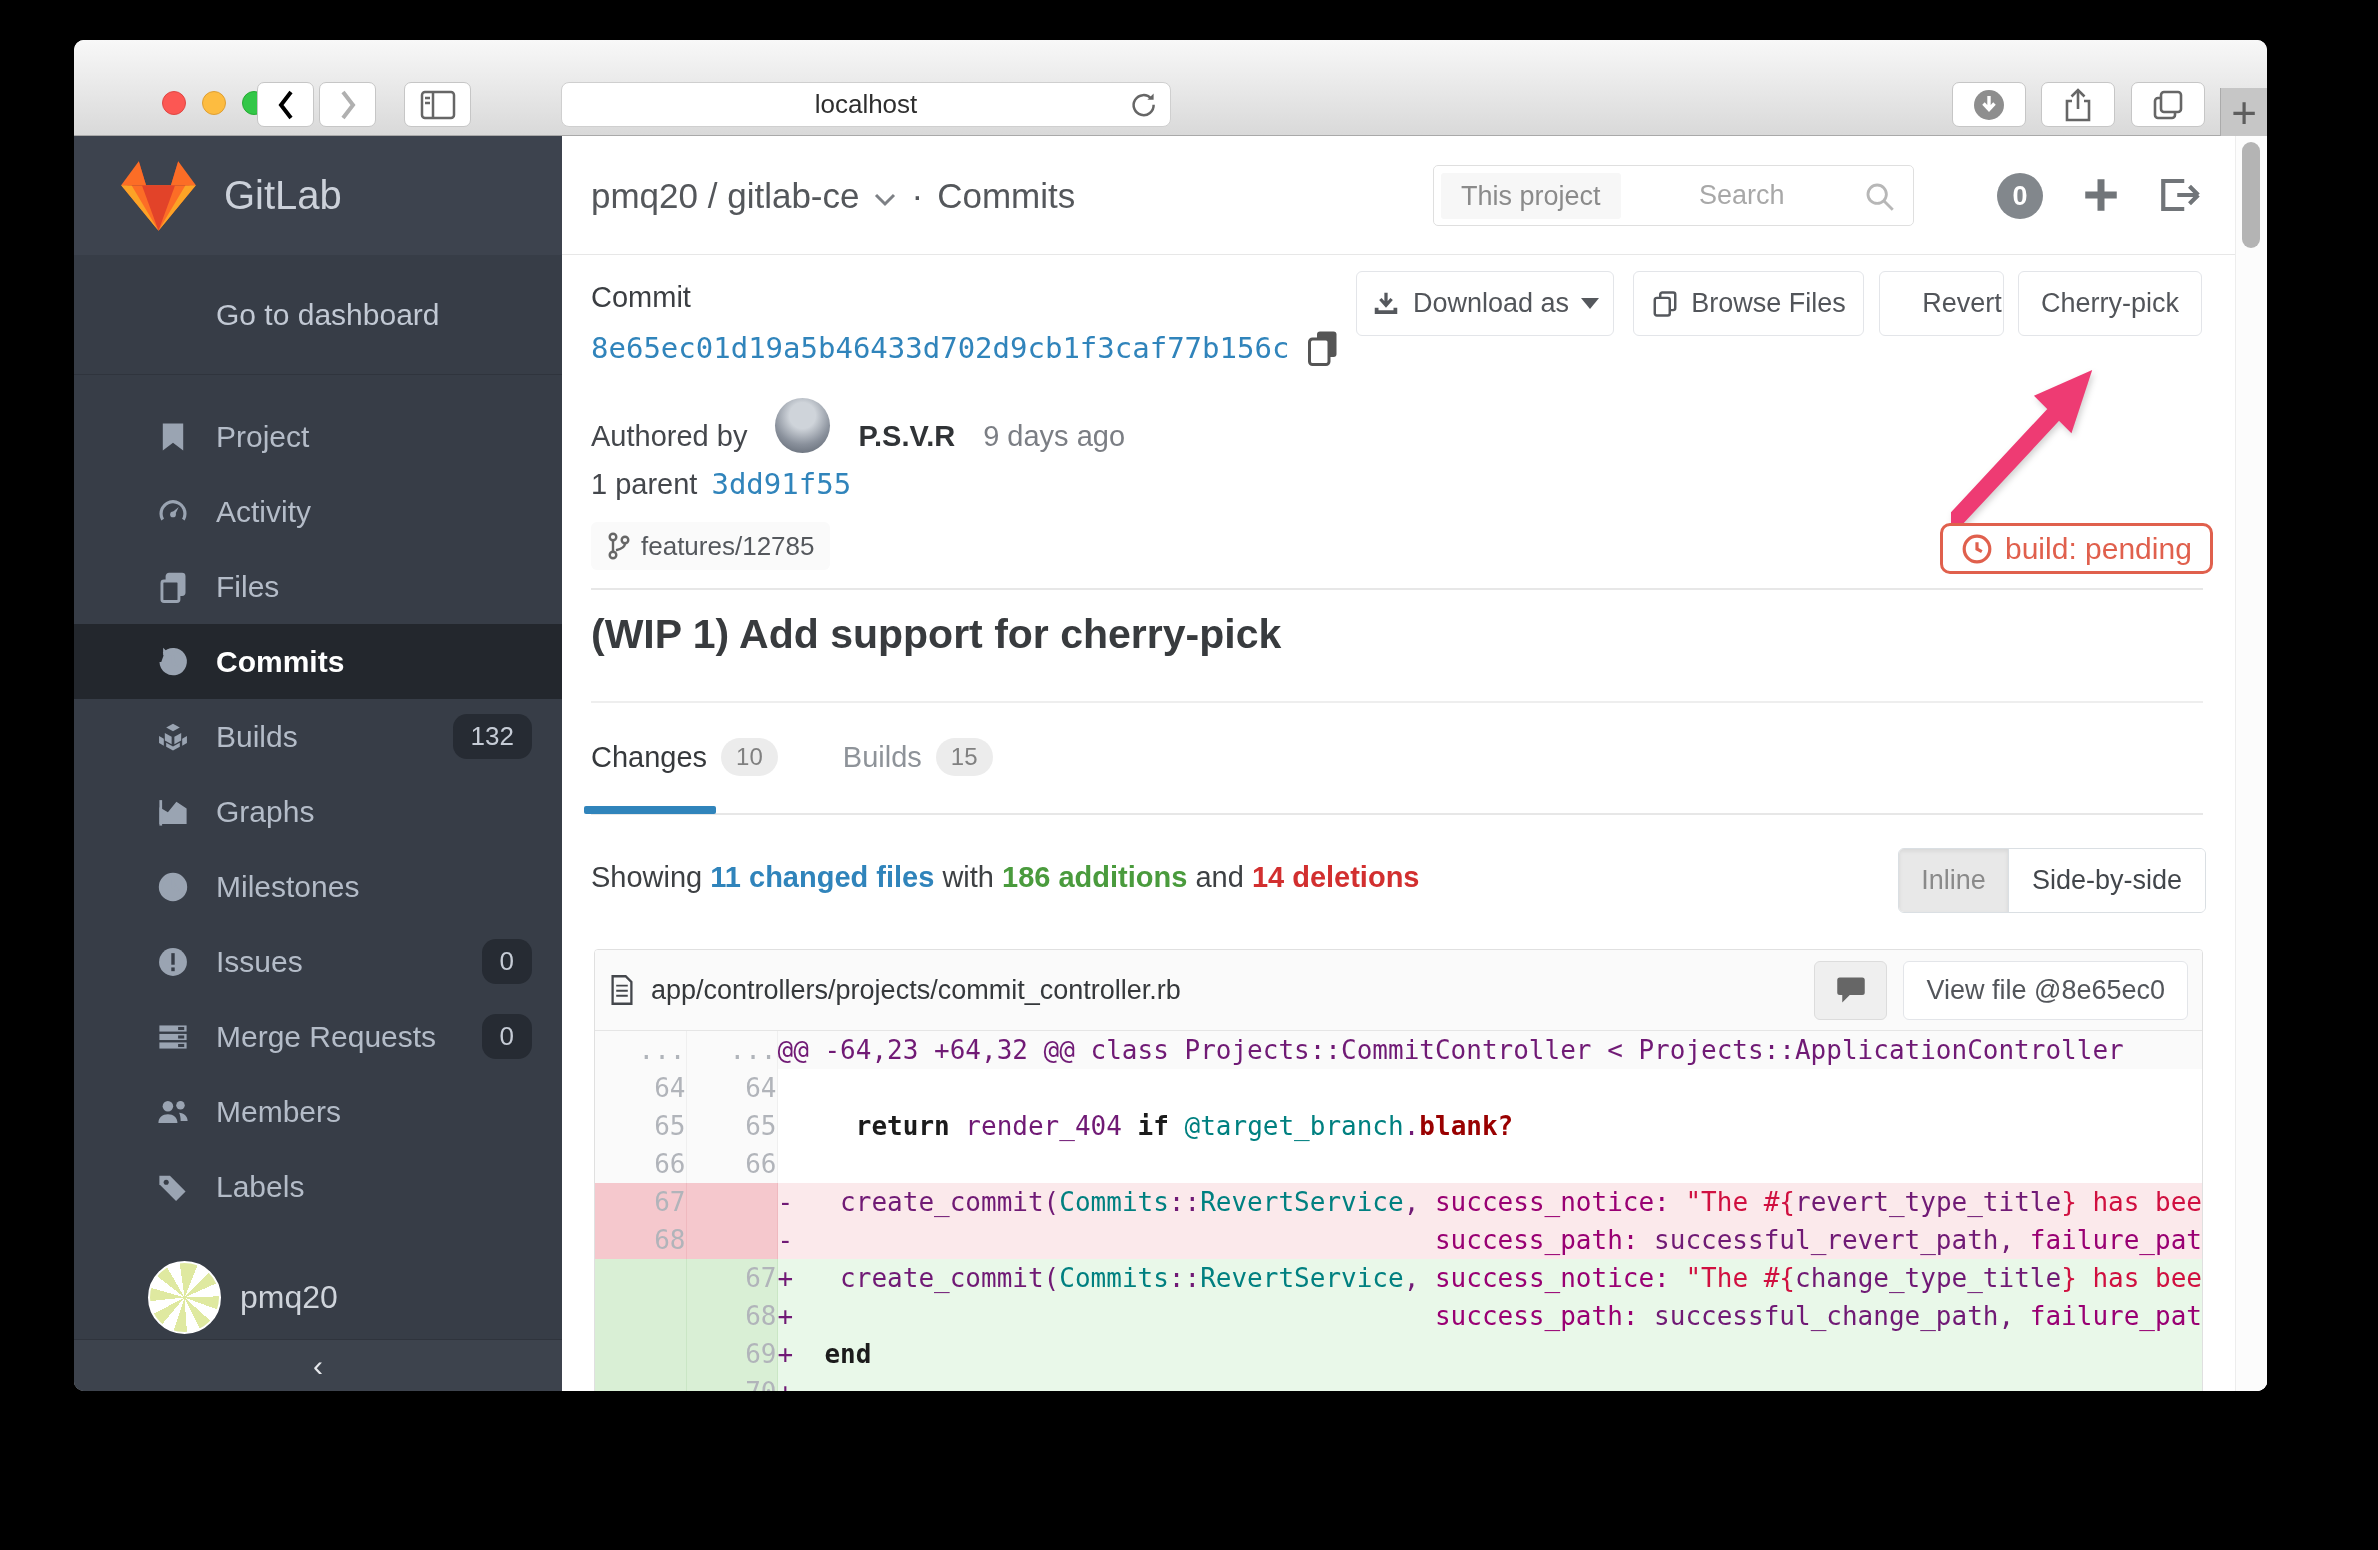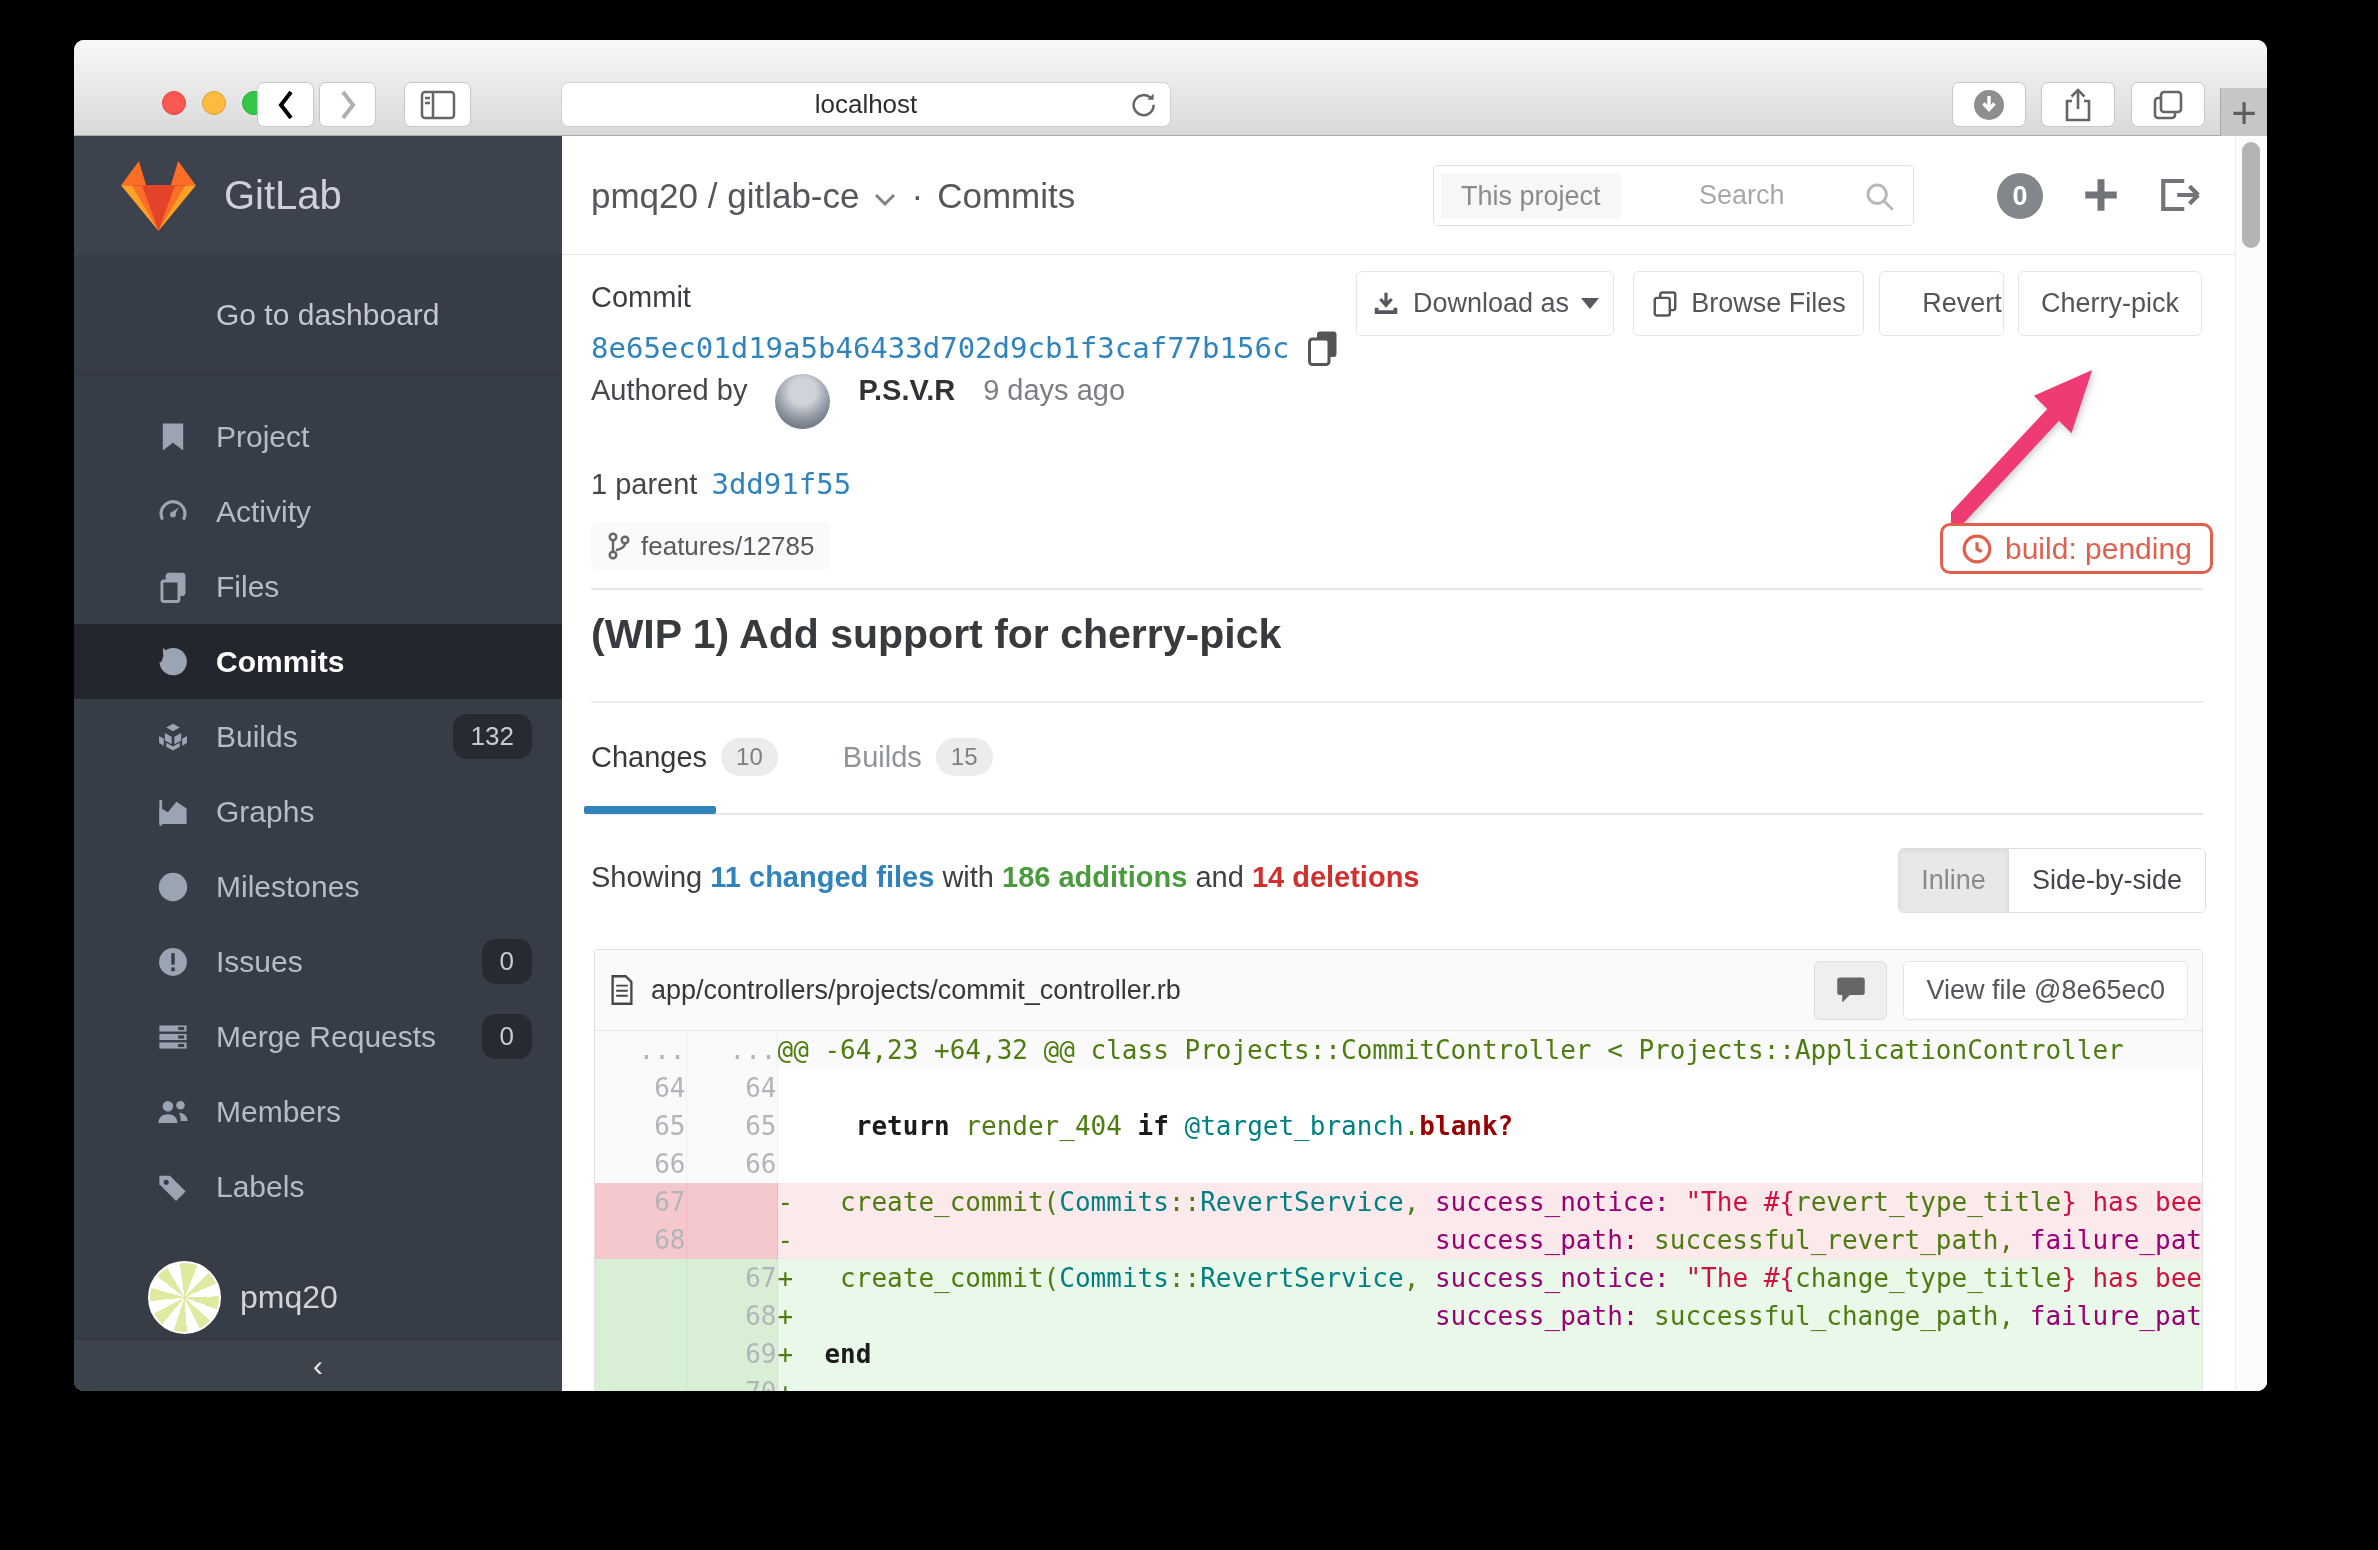--- a/index.html
+++ b/index.html
@@ -49,21 +49,21 @@
   .search-scope { position:absolute; left:7px; top:7px; height:46px; background:#f7f7f7; border-radius:3px; display:flex; align-items:center; padding:0 20px; font-size:27px; color:#8b8b8b; }
   .search-ph { position:absolute; left:265px; top:14px; font-size:27px; color:#a8a8a8; }
   .search-mag { position:absolute; right:16px; top:14px; }
   .todos-circle { position:absolute; left:1435px; top:37px; width:46px; height:46px; border-radius:50%; background:#82878c; color:#fff; font-size:27px; font-weight:bold; display:flex; align-items:center; justify-content:center; }
   .hicon { position:absolute; top:38px; }
 
   .content { position:absolute; top:119px; left:0; right:0; bottom:0; overflow:hidden; background:#fff; }
 
   .c-label { position:absolute; left:29px; top:26px; font-size:29px; color:#3b3e42; }
   .c-sha { position:absolute; left:29px; top:73px; font-family:"DejaVu Sans Mono", monospace; font-size:29px; color:#3084bb; display:flex; align-items:center; gap:16px; }
-  .c-authored { position:absolute; left:29px; top:119px; height:61px; display:flex; align-items:flex-start; gap:28px; font-size:29px; color:#44474c; }
+  .c-authored { position:absolute; left:29px; top:137px; height:61px; display:flex; align-items:flex-end; gap:28px; font-size:29px; color:#44474c; }
   .author-avatar { width:55px; height:55px; border-radius:50%; background:radial-gradient(circle at 50% 32%, #cfd4da 0 28%, #8a919c 62%, #555d68 100%); }
   .author-name { font-weight:bold; color:#303336; }
   .author-time { color:#7b7e84; }
   .c-parent { position:absolute; left:29px; top:212px; font-size:29px; color:#44474c; display:flex; gap:14px; align-items:center; }
   .parent-sha { font-family:"DejaVu Sans Mono", monospace; color:#3084bb; }
   .c-branch { position:absolute; left:29px; top:267px; height:48px; background:#fafafa; border-radius:6px; display:flex; align-items:center; gap:10px; padding:0 16px; font-size:26px; color:#55585d; }
   .c-div1 { position:absolute; left:29px; top:333px; width:1612px; border-top:2px solid #e7e7e7; }
 
   .btn { border:1px solid #e3e5e9; border-radius:6px; background:#fff; color:#52555a; font-size:27px; display:flex; align-items:center; justify-content:center; gap:12px; cursor:pointer; }
   .c-btn { position:absolute; top:16px; height:65px; }
@@ -110,21 +110,21 @@
   tr.del td.num { background:#f5c8cd; border-right-color:#efb9bf; }
   tr.del td.code { background:#fbe9eb; }
   tr.add td.num { background:#d9efd5; border-right-color:#cae6c5; }
   tr.add td.code { background:#e9f8e9; }
   .k { font-weight:bold; color:#1b1b1b; }
   .const { color:#008080; }
   .sym { color:#990073; }
   .str { color:#d01040; }
   .vi { color:#008080; }
   .kp { color:#990000; font-weight:bold; }
-  .pl { color:#4d7c0f; }
+  .pl { color:#701a75; }
 
   svg.stroke-ic { fill:none; stroke:currentColor; }
 </style>
 </head>
 <body>
 
 <div class="window">
 
   <div class="toolbar">
     <div class="lights">

